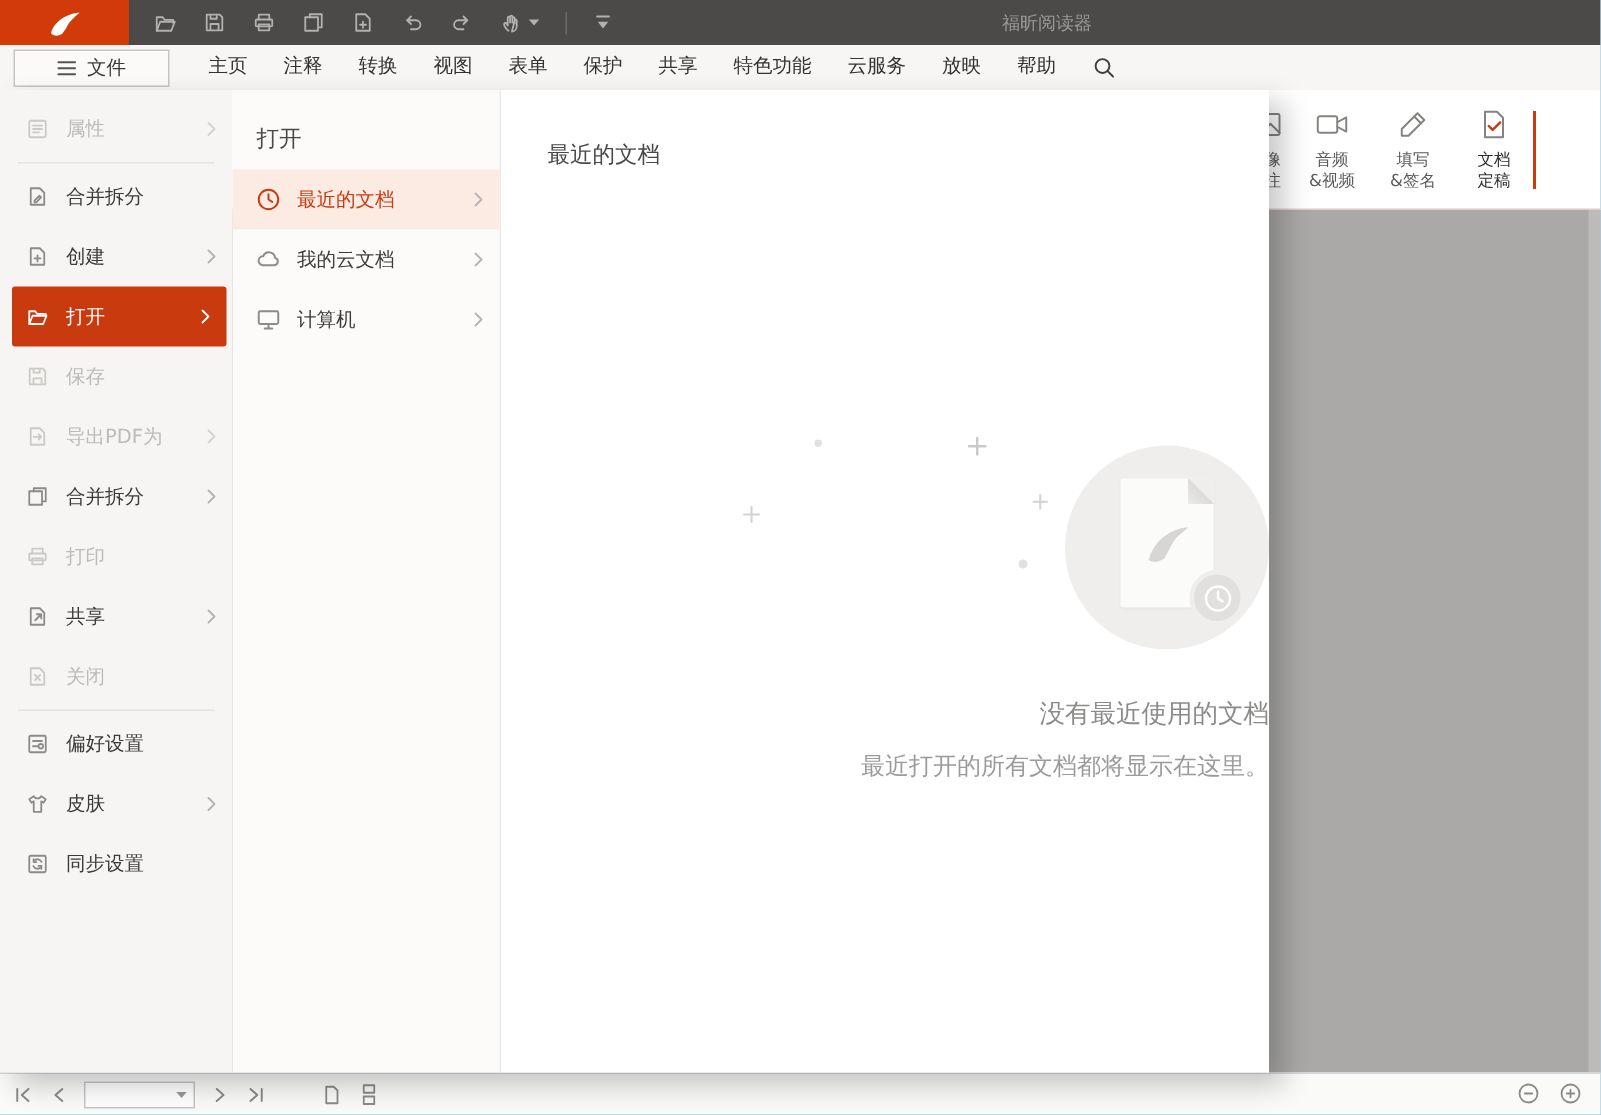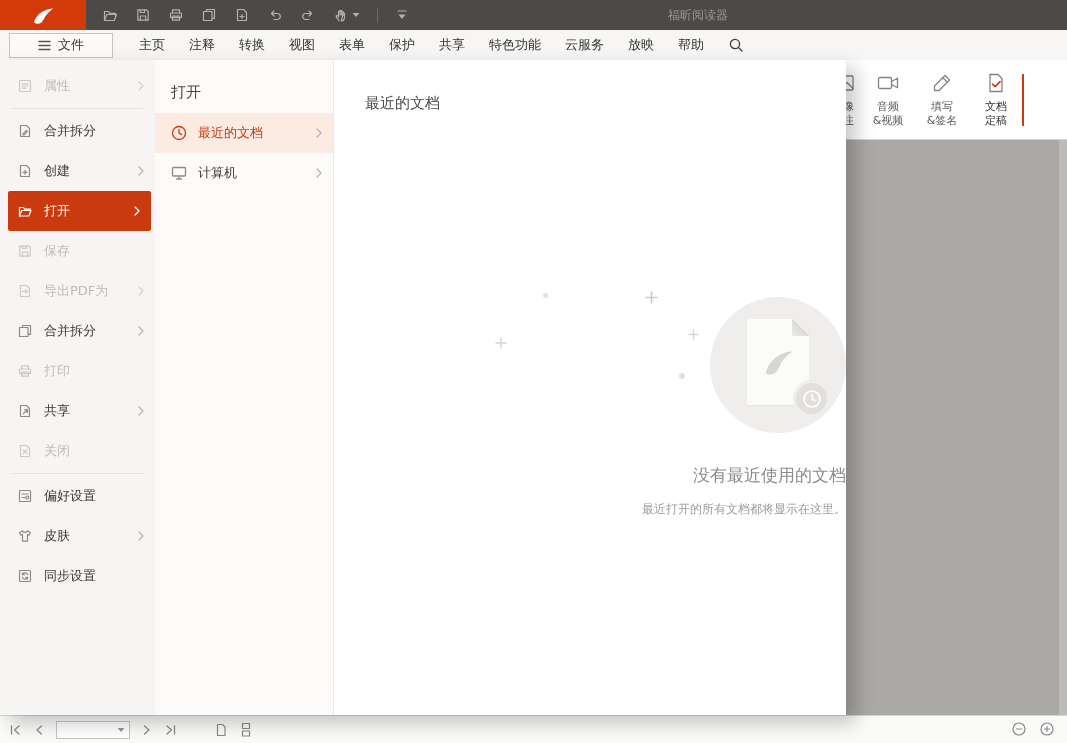--- a/index.html
+++ b/index.html
@@ -69,21 +69,21 @@
   .main-title{position:absolute;left:31px;top:34px;font-size:15px;color:#4a4948}
 
   
   .empty{position:absolute;left:0;right:0;top:237px;display:flex;flex-direction:column;align-items:flex-end}
   .big-circle{width:136px;height:136px;border-radius:50%;background:#efeeec;position:relative}
   .edoc{position:absolute;left:37px;top:22px;width:62px;height:86px;background:#fbfbfa;border-radius:2px;box-shadow:0 1px 2px rgba(0,0,0,.04)}
   .edoc .fold{position:absolute;right:0;top:0;width:17px;height:17px;background:linear-gradient(to left bottom,#efeeec 48%,#ddd BBD9 0);background:linear-gradient(to left bottom,#efeeec 48%,#dcdad8 50%,#ecebe9 100%)}
   .edoc .glyph{position:absolute;left:14px;top:26px;color:#d8d6d4}
   .eclock{position:absolute;right:16px;bottom:16px;width:37px;height:37px;border-radius:50%;background:#e2e0de;border:3px solid #efeeec;display:flex;align-items:center;justify-content:center;color:#fff}
   .empty-title{margin-top:31px;font-size:17px;color:#8c8b8a}
-  .empty-sub{margin-top:14px;font-size:12px;color:#9c9b9a}
+  .empty-sub{margin-top:14px;font-size:16px;color:#9c9b9a}
   .decor{position:absolute;color:#d6d4d2}
   .dot{position:absolute;border-radius:50%;background:#e3e1df}
 </style>
 </head>
 <body>
 
 <div class="app">
 
   <div class="titlebar">
     <div class="logo">
@@ -451,20 +451,33 @@
     <div class="bs-panel">
       <div class="panel-title">打开</div>
       <div class="op-item active">
         <span class="ic">
             <svg class="s" width="18" height="18" viewBox="0 0 18 18" style="stroke-width:1.3">
               <circle cx="9" cy="9" r="6.5"></circle>
               <path d="M9 5.5V9l2.5 1.6"></path>
             </svg>
           </span>
         <span class="lbl">最近的文档</span>
+        <span class="arr">
+            <svg class="s" width="6" height="10" viewBox="0 0 6 10">
+              <path d="M1 1l4 4-4 4"></path>
+            </svg>
+          </span>
+      </div>
+      <div class="op-item">
+        <span class="ic">
+            <svg class="s" width="18" height="18" viewBox="0 0 18 18" style="stroke-width:1.3">
+              <path d="M5.3 12.8a3 3 0 0 1 .2-6 4.1 4.1 0 0 1 7.9 1.1 2.5 2.5 0 0 1-.6 4.9z"></path>
+            </svg>
+          </span>
+        <span class="lbl">我的云文档</span>
         <span class="arr">
             <svg class="s" width="6" height="10" viewBox="0 0 6 10">
               <path d="M1 1l4 4-4 4"></path>
             </svg>
           </span>
       </div>
       <div class="op-item">
         <span class="ic">
             <svg class="s" width="18" height="18" viewBox="0 0 18 18" style="stroke-width:1.3">
               <rect x="2.5" y="3.5" width="13" height="8.5" rx="1"></rect>

